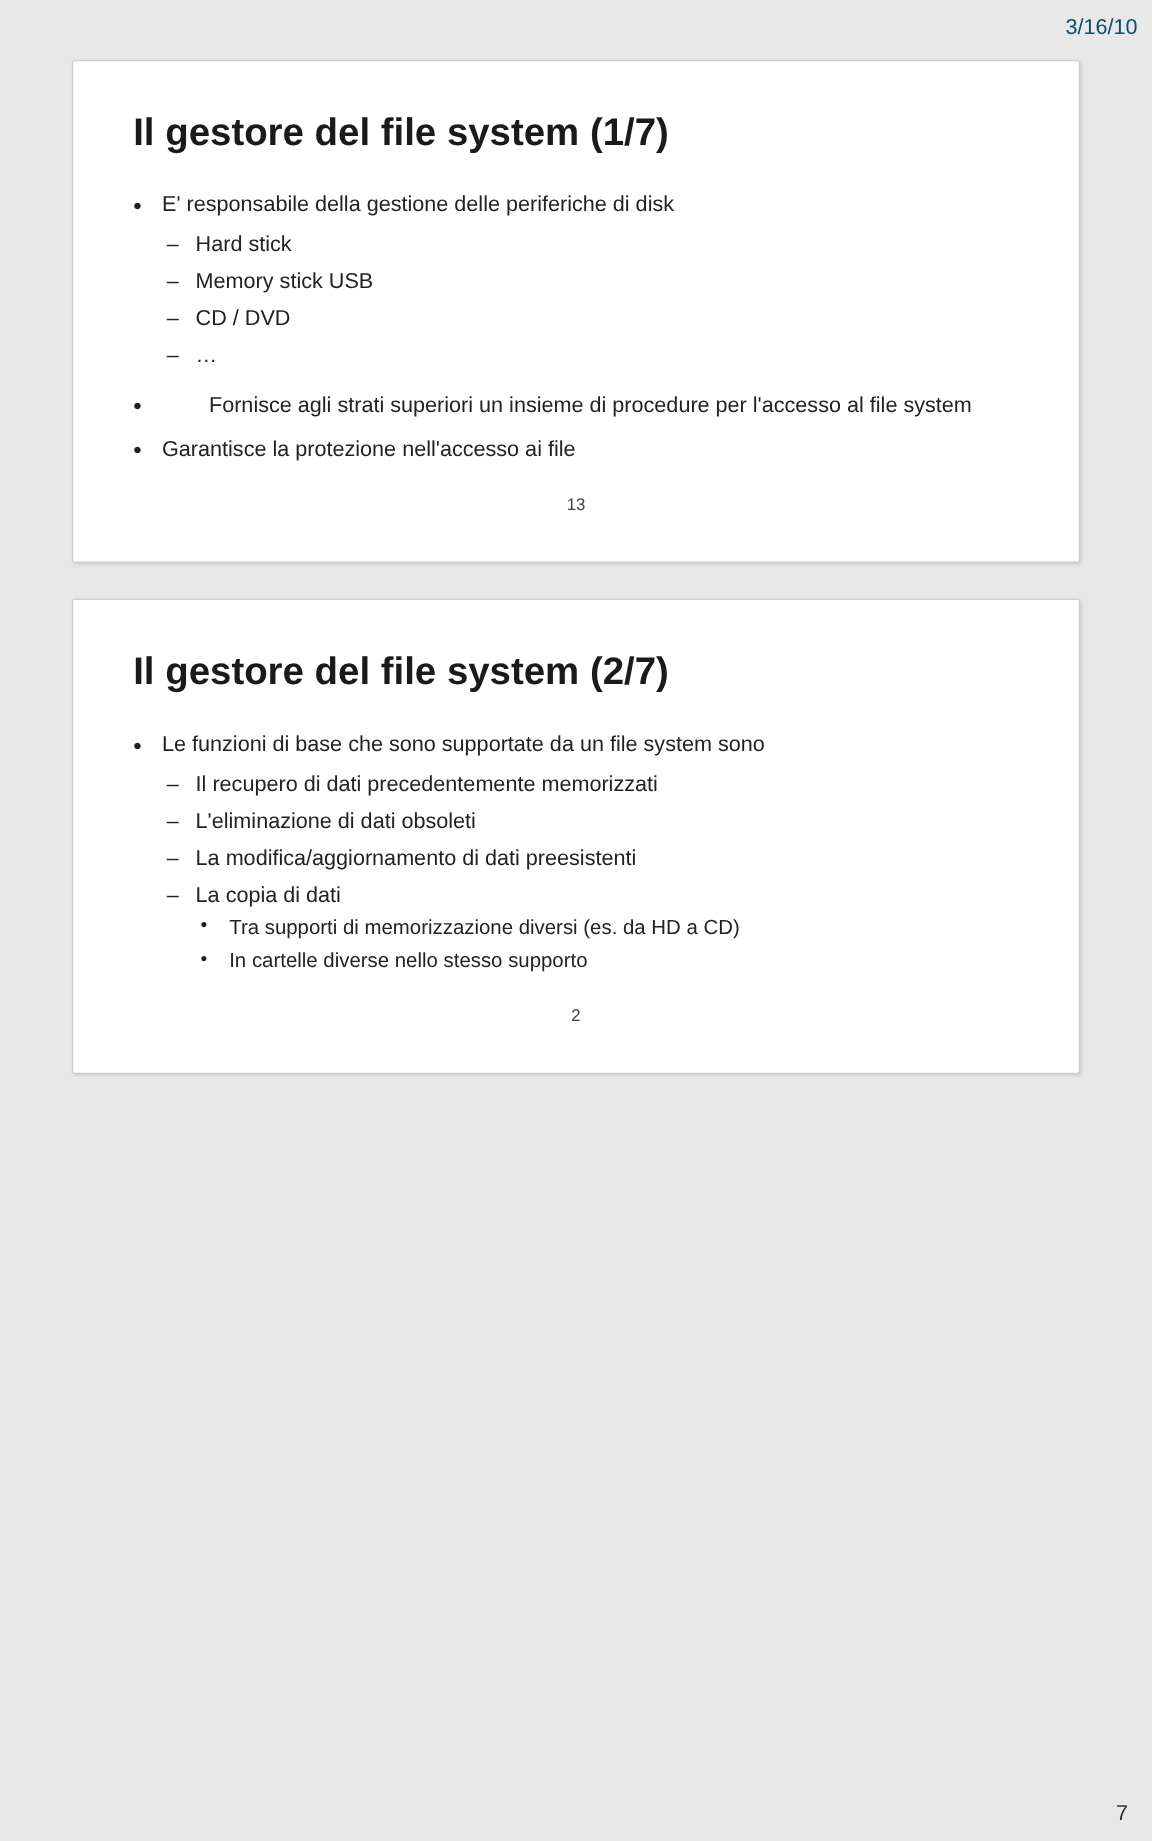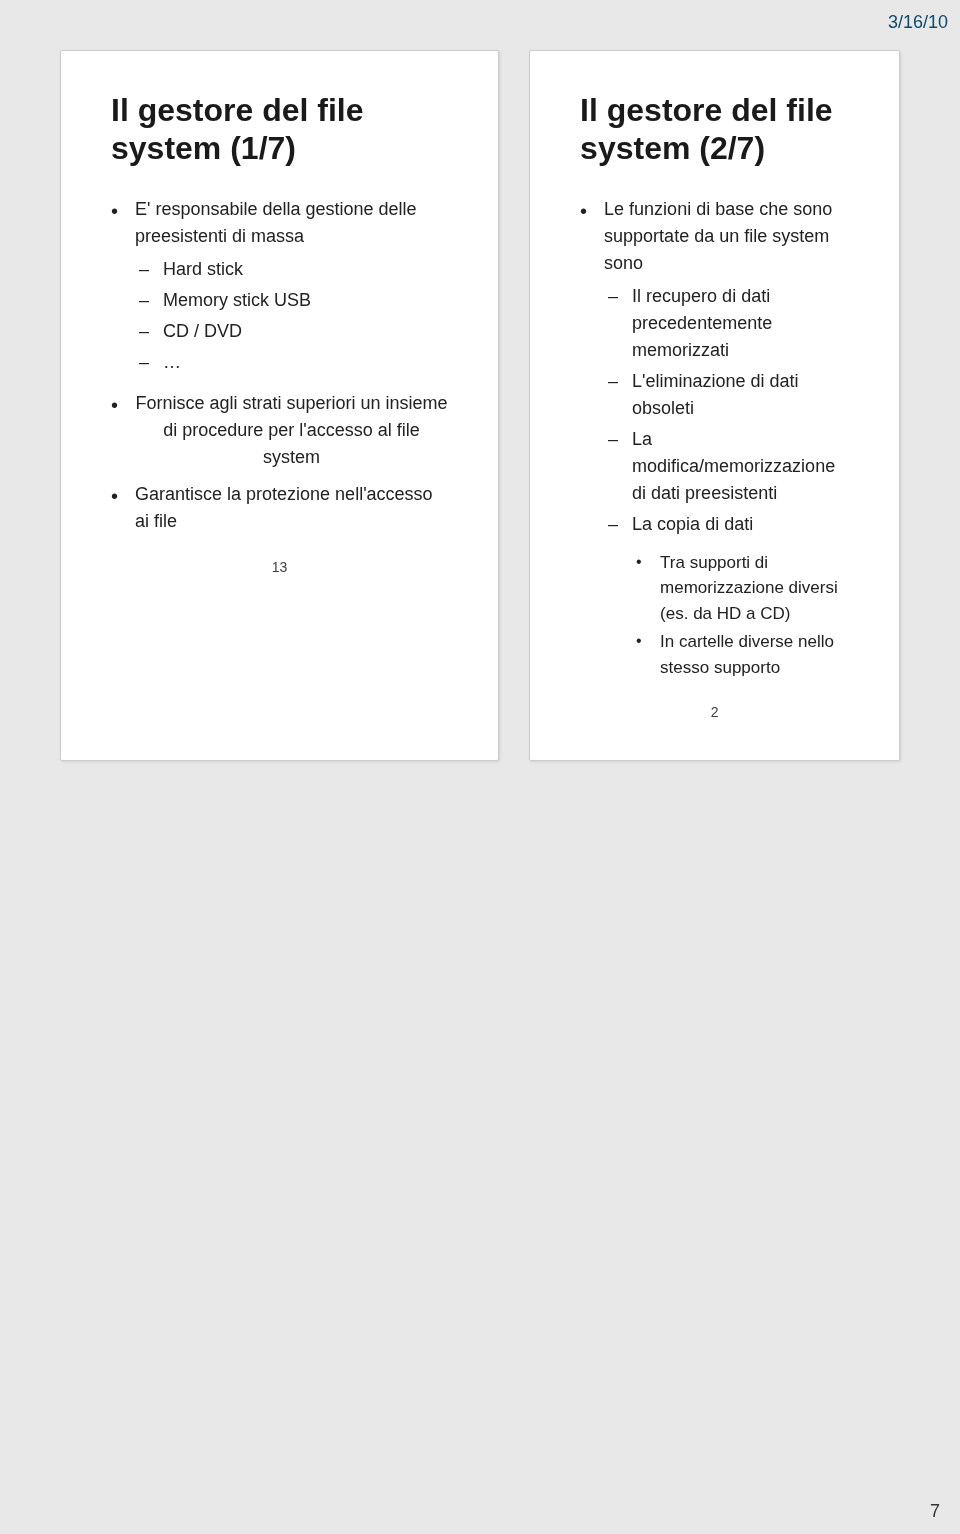--- a/index.html
+++ b/index.html
@@ -30,21 +30,21 @@
       bottom: 12px;
       right: 20px;
       font-size: 18px;
       color: #333;
       font-weight: normal;
     }
 
     .slides-container {
       padding: 50px 60px 50px 60px;
       display: flex;
-      flex-direction: row;
+      flex-direction: column;
       gap: 30px;
     }
 
     .slide {
       background: #ffffff;
       border: 1px solid #cccccc;
       border-radius: 2px;
       padding: 40px 50px 40px 50px;
       position: relative;
       box-shadow: 1px 1px 3px rgba(0,0,0,0.1);
@@ -104,21 +104,21 @@
       content: '–';
       position: absolute;
       left: 4px;
       top: 0;
       color: #222;
     }
 
     .sub-sub-list {
       list-style: none;
       padding: 0;
-      margin-top: 12px;
+      margin-top: 0;
     }
 
     .sub-sub-list > li {
       position: relative;
       padding-left: 28px;
       margin-bottom: 3px;
       font-size: 17px;
       line-height: 1.5;
     }
 
@@ -145,21 +145,21 @@
   <span>3/16/10</span>
 </div>
 
 <div class="slides-container">
 
   <div class="slide">
     <div class="slide-title">Il gestore del file system (1/7)</div>
     <div class="slide-content">
       <ul class="bullet-list">
         <li>
-          <span>E' responsabile della gestione delle preesistenti di massa</span>
+          <span>E' responsabile della gestione delle periferiche di disk</span>
           <ul class="sub-list">
             <li><span>Hard stick</span></li>
             <li><span>Memory stick USB</span></li>
             <li><span>CD / DVD</span></li>
             <li><span>…</span></li>
           </ul>
         </li>
         <li style="margin-top:14px;text-align:center;">
           <span>Fornisce agli strati superiori un insieme di procedure per l'accesso al file system</span>
         </li>
@@ -175,21 +175,21 @@
 
   <div class="slide">
     <div class="slide-title">Il gestore del file system (2/7)</div>
     <div class="slide-content">
       <ul class="bullet-list">
         <li>
           <span>Le funzioni di base che sono supportate da un file system sono</span>
           <ul class="sub-list">
             <li><span>Il recupero di dati precedentemente memorizzati</span></li>
             <li><span>L'eliminazione di dati obsoleti</span></li>
-            <li><span>La modifica/memorizzazione di dati preesistenti</span></li>
+            <li><span>La modifica/aggiornamento di dati preesistenti</span></li>
             <li>
               <span>La copia di dati</span>
               <ul class="sub-sub-list">
                 <li><span>Tra supporti di memorizzazione diversi (es. da HD a CD)</span></li>
                 <li><span>In cartelle diverse nello stesso supporto</span></li>
               </ul>
             </li>
           </ul>
         </li>
       </ul>

